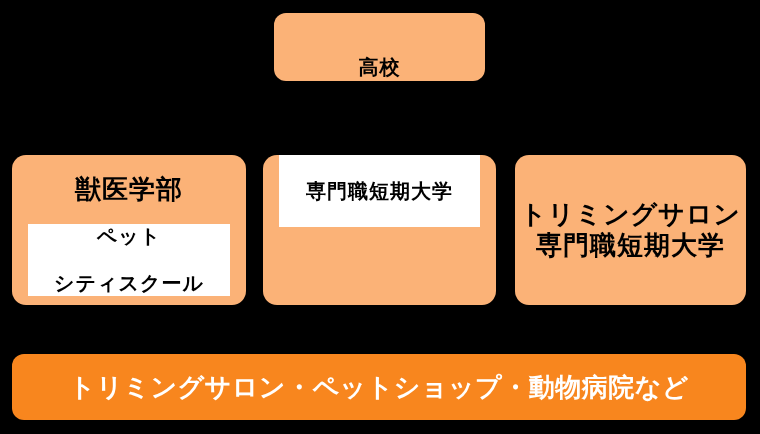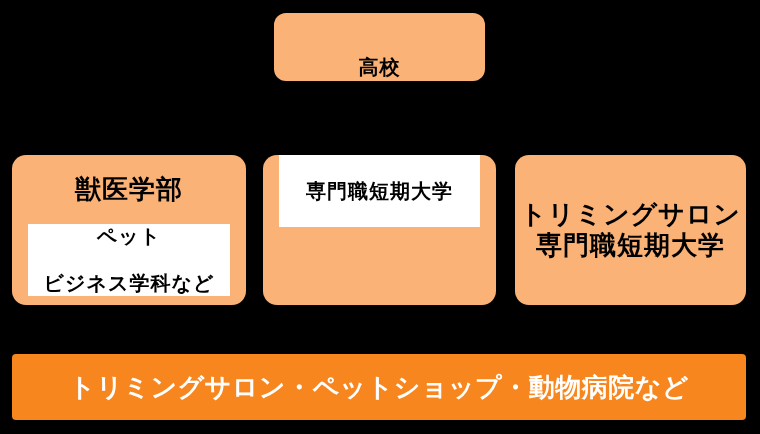--- a/index.html
+++ b/index.html
@@ -67,21 +67,21 @@
     justify-content: center;
     text-align: center;
     font-size: 20px;
     line-height: 27px;
     letter-spacing: 1px;
     gap: 20px;
   }
   .bottom-node {
     left: 12px; top: 354px;
     width: 734px; height: 66px;
-    border-radius: 4px;
+    border-radius: 12px;
     background: var(--box-accent);
     color: var(--text-light);
     display: flex; align-items: center; justify-content: center;
     font-size: 26px;
     letter-spacing: 0.5px;
   }
   .line { display: block; }
 </style>
 </head>
 <body>
@@ -91,21 +91,21 @@
   <div class="node top-node">
     <span class="line">高校</span>
   </div>
 
   <div class="node mid-node pos-1">
     <div class="title-zone">
       <span class="line">獣医学部</span>
     </div>
     <div class="white-panel">
       <span class="line">ペット</span>
-      <span class="line">ビジネス学科など</span>
+      <span class="line">シティスクール</span>
     </div>
   </div>
 
   <div class="node mid-node pos-2">
     <div class="white-panel">
       <span class="line">専門職短期大学</span>
     </div>
   </div>
 
   <div class="node mid-node pos-3">

